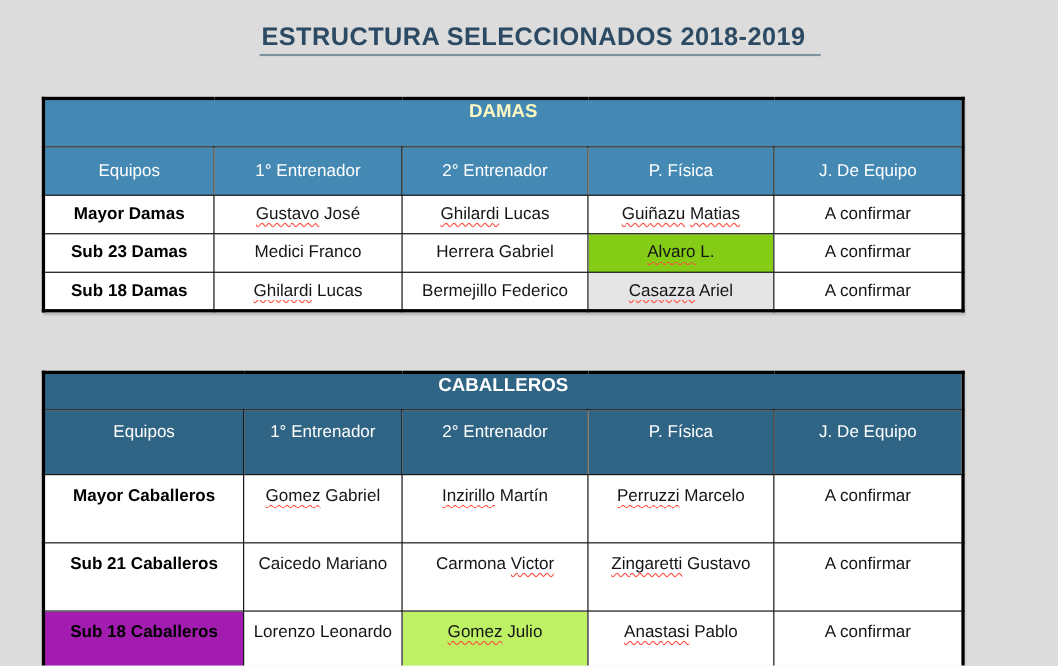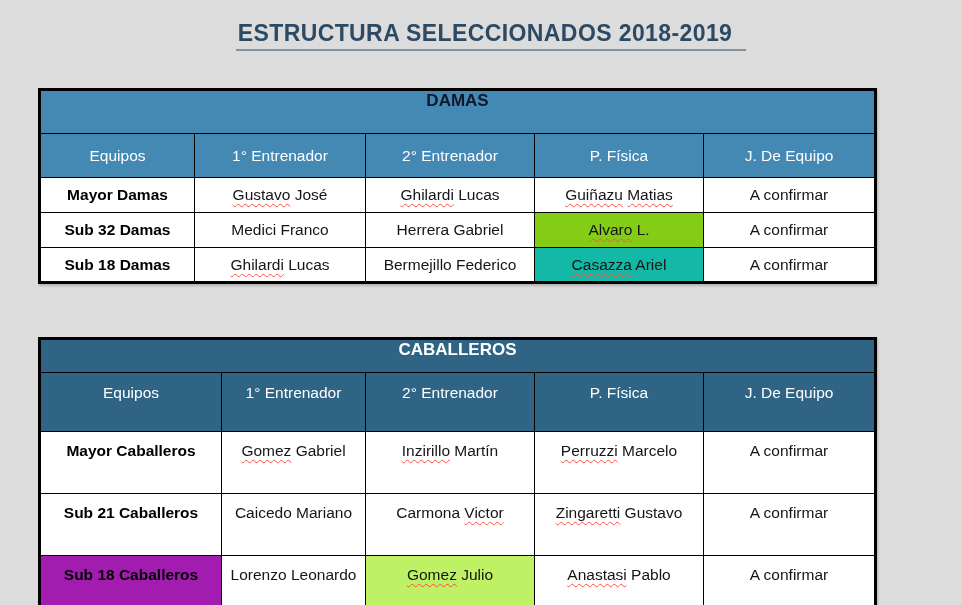--- a/index.html
+++ b/index.html
@@ -117,48 +117,48 @@
       <table class="doc-table t0" style="border-color: rgb(0, 0, 0);">
         <colgroup>
           <col>
           <col>
           <col>
           <col>
           <col>
         </colgroup>
         <tbody>
           <tr class="cap-row">
-            <td class="caption-cell" colspan="5" style="background: rgb(68, 137, 180); color: #0f172a;">DAMAS</td>
+            <td class="caption-cell" colspan="5" style="background: rgb(68, 137, 180); color: #fef9c3;">DAMAS</td>
           </tr>
           <tr class="head-row">
             <th class="col-header" style="background: rgb(68, 137, 180); color: rgb(255, 255, 255);">Equipos</th>
             <th class="col-header" style="background: rgb(68, 137, 180); color: rgb(255, 255, 255);">1° Entrenador</th>
             <th class="col-header" style="background: rgb(68, 137, 180); color: rgb(255, 255, 255);">2° Entrenador</th>
             <th class="col-header" style="background: rgb(68, 137, 180); color: rgb(255, 255, 255);">P. Física</th>
             <th class="col-header" style="background: rgb(68, 137, 180); color: rgb(255, 255, 255);">J. De Equipo</th>
           </tr>
           <tr class="data-row">
             <td class="team-cell" style="background: rgb(255, 255, 255);">Mayor Damas</td>
             <td class="data-cell" style="background: rgb(255, 255, 255);"><span class="sq" style="text-decoration-color: rgb(255, 79, 66);">Gustavo</span><span> José</span></td>
             <td class="data-cell" style="background: rgb(255, 255, 255);"><span class="sq" style="text-decoration-color: rgb(255, 79, 66);">Ghilardi</span><span> Lucas</span></td>
             <td class="data-cell" style="background: rgb(255, 255, 255);"><span class="sq" style="text-decoration-color: rgb(255, 79, 66);">Guiñazu</span><span> </span><span class="sq" style="text-decoration-color: rgb(255, 79, 66);">Matias</span></td>
             <td class="data-cell" style="background: rgb(255, 255, 255);"><span>A confirmar</span></td>
           </tr>
           <tr class="data-row">
-            <td class="team-cell" style="background: rgb(255, 255, 255);">Sub 32 Damas</td>
+            <td class="team-cell" style="background: rgb(255, 255, 255);">Sub 23 Damas</td>
             <td class="data-cell" style="background: rgb(255, 255, 255);"><span>Medici Franco</span></td>
             <td class="data-cell" style="background: rgb(255, 255, 255);"><span>Herrera Gabriel</span></td>
             <td class="data-cell" style="background: #84cc16;"><span class="sq" style="text-decoration-color: rgb(255, 79, 66);">Alvaro</span><span> L.</span></td>
             <td class="data-cell" style="background: rgb(255, 255, 255);"><span>A confirmar</span></td>
           </tr>
           <tr class="data-row">
             <td class="team-cell" style="background: rgb(255, 255, 255);">Sub 18 Damas</td>
             <td class="data-cell" style="background: rgb(255, 255, 255);"><span class="sq" style="text-decoration-color: rgb(255, 79, 66);">Ghilardi</span><span> Lucas</span></td>
             <td class="data-cell" style="background: rgb(255, 255, 255);"><span>Bermejillo Federico</span></td>
-            <td class="data-cell" style="background: #14b8a6; margin-top: 44px;"><span class="sq" style="text-decoration-color: rgb(255, 79, 66);">Casazza</span><span> Ariel</span></td>
+            <td class="data-cell" style="background: #e5e5e5; margin-top: 44px;"><span class="sq" style="text-decoration-color: rgb(255, 79, 66);">Casazza</span><span> Ariel</span></td>
             <td class="data-cell" style="background: rgb(255, 255, 255);"><span>A confirmar</span></td>
           </tr>
         </tbody>
       </table>
     </div>
   <div class="tbl-anchor" id="table-slot-1">
       <table class="doc-table t1" style="border-color: rgb(0, 0, 0);">
         <colgroup>
           <col>
           <col>

